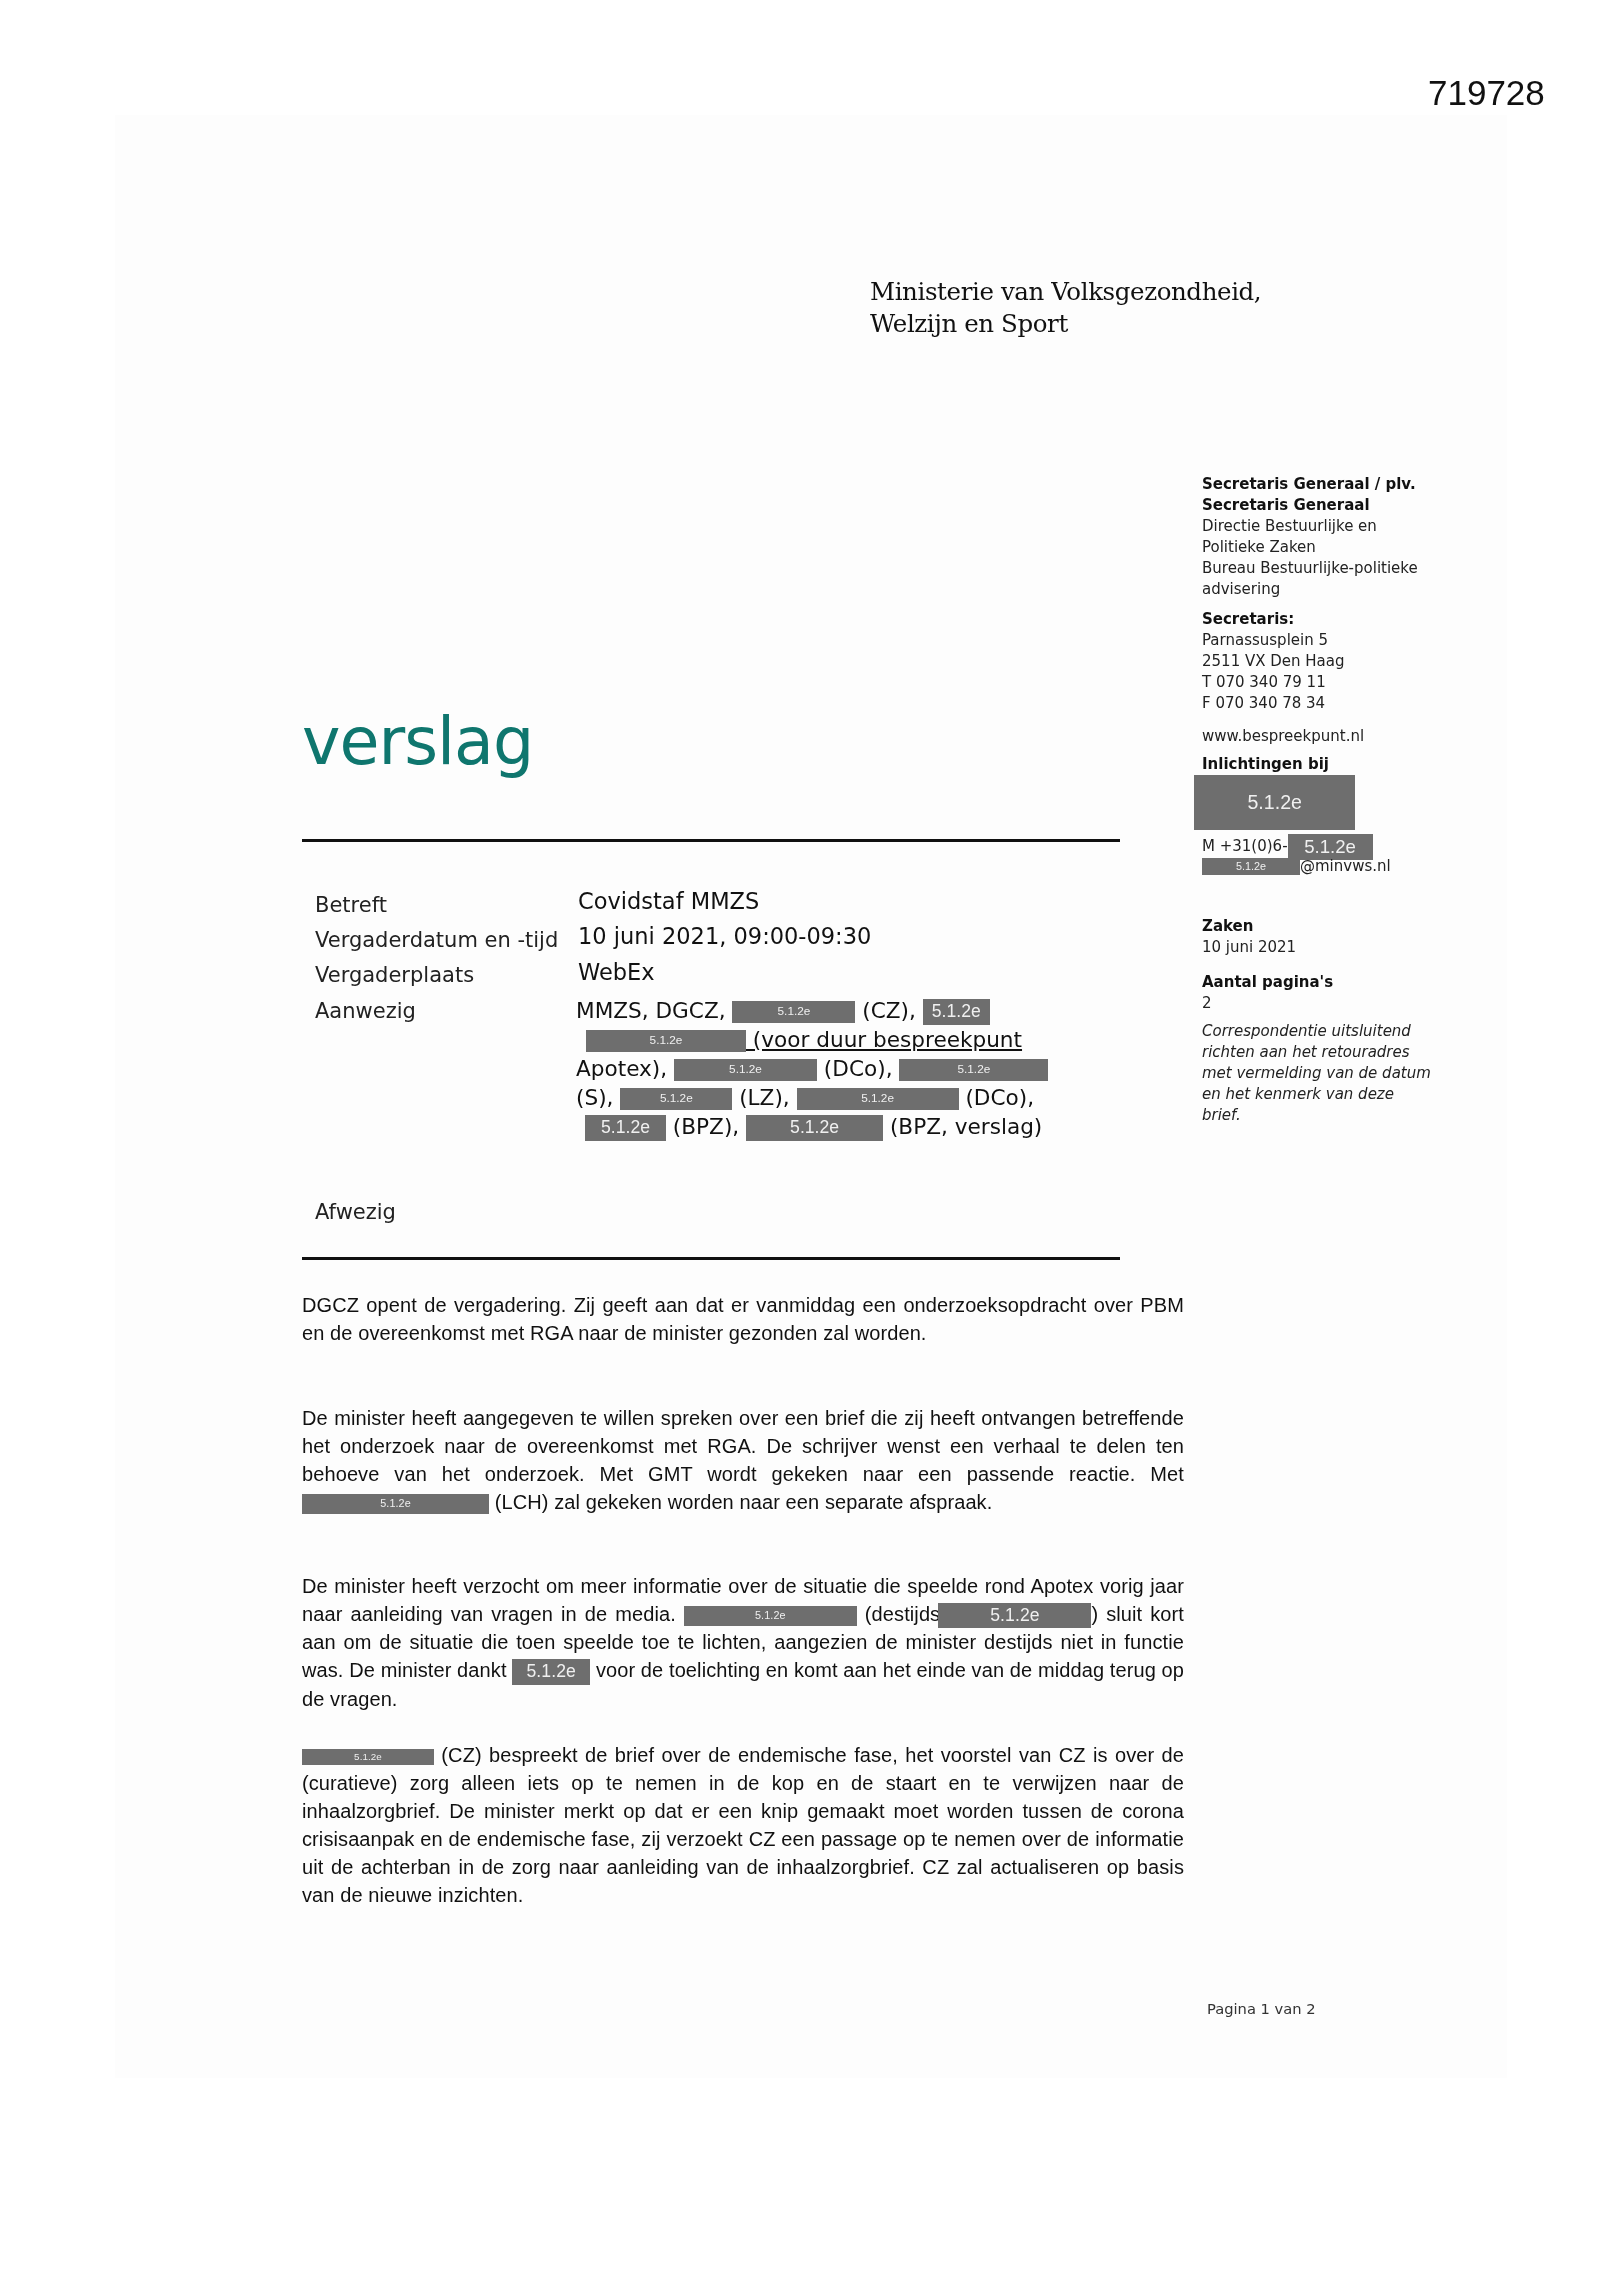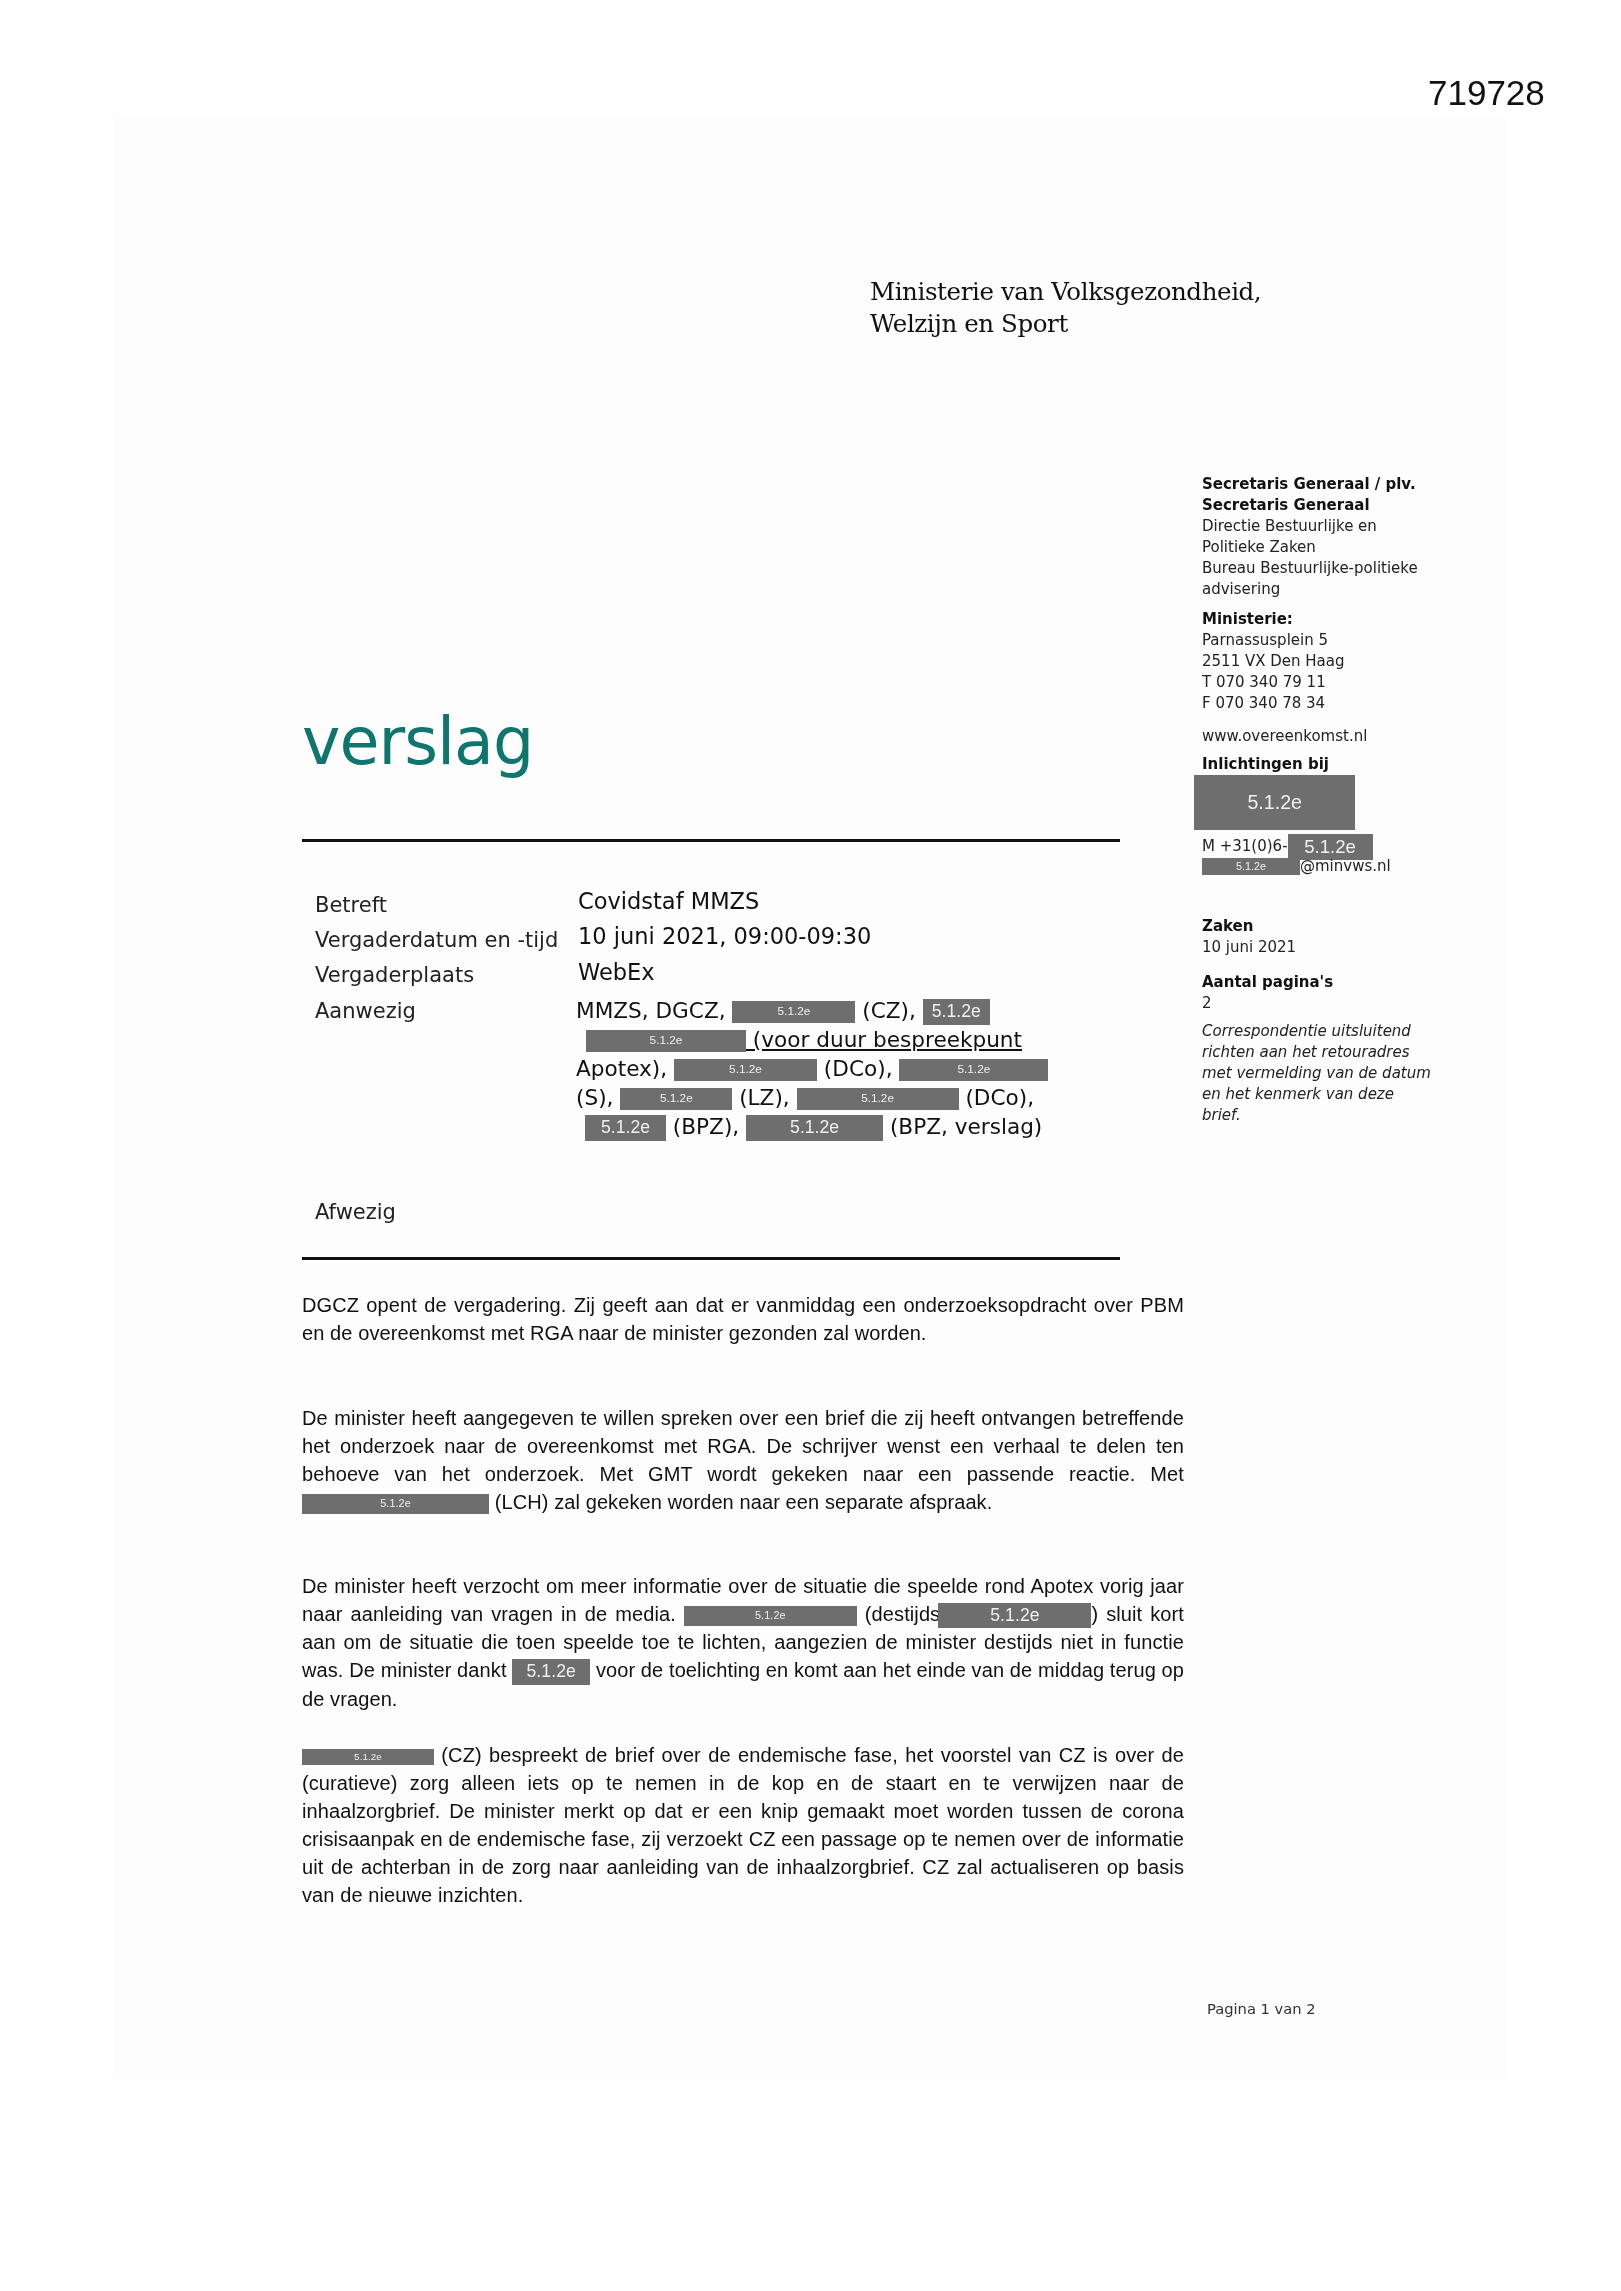--- a/index.html
+++ b/index.html
@@ -44,27 +44,27 @@
 <div class="rule" style="top:839px;"></div>
 
 <div class="side" style="top:474px;">
   <div><b>Secretaris Generaal / plv.</b></div>
   <div><b>Secretaris Generaal</b></div>
   <div>Directie Bestuurlijke en</div>
   <div>Politieke Zaken</div>
   <div>Bureau Bestuurlijke-politieke</div>
   <div>advisering</div>
   <div style="height:8.8px"></div>
-  <div><b>Ministerie:</b></div>
+  <div><b>Secretaris:</b></div>
   <div>Parnassusplein 5</div>
   <div>2511 VX  Den Haag</div>
   <div>T  070 340 79 11</div>
   <div>F  070 340 78 34</div>
   <div style="height:11.8px"></div>
-  <div>www.overeenkomst.nl</div>
+  <div>www.bespreekpunt.nl</div>
   <div style="height:7.8px"></div>
   <div><b>Inlichtingen bij</b></div>
   <div><span class="red" style="width:161px;height:55px;line-height:55px;font-size:19.6px;margin-left:-7.8px;">5.1.2e</span></div>
   <div style="margin-top:3.9px;white-space:nowrap;">
     <span>M  +31(0)6-</span><span class="red" style="width:85px;height:25.5px;line-height:25.5px;font-size:18.6px;">5.1.2e</span>
   </div>
   <div style="white-space:nowrap;margin-top:-3.9px;">
     <span class="red" style="width:98px;height:17.6px;line-height:17.6px;font-size:10.8px;">5.1.2e</span><span>@minvws.nl</span>
   </div>
   <div style="height:39px"></div>

